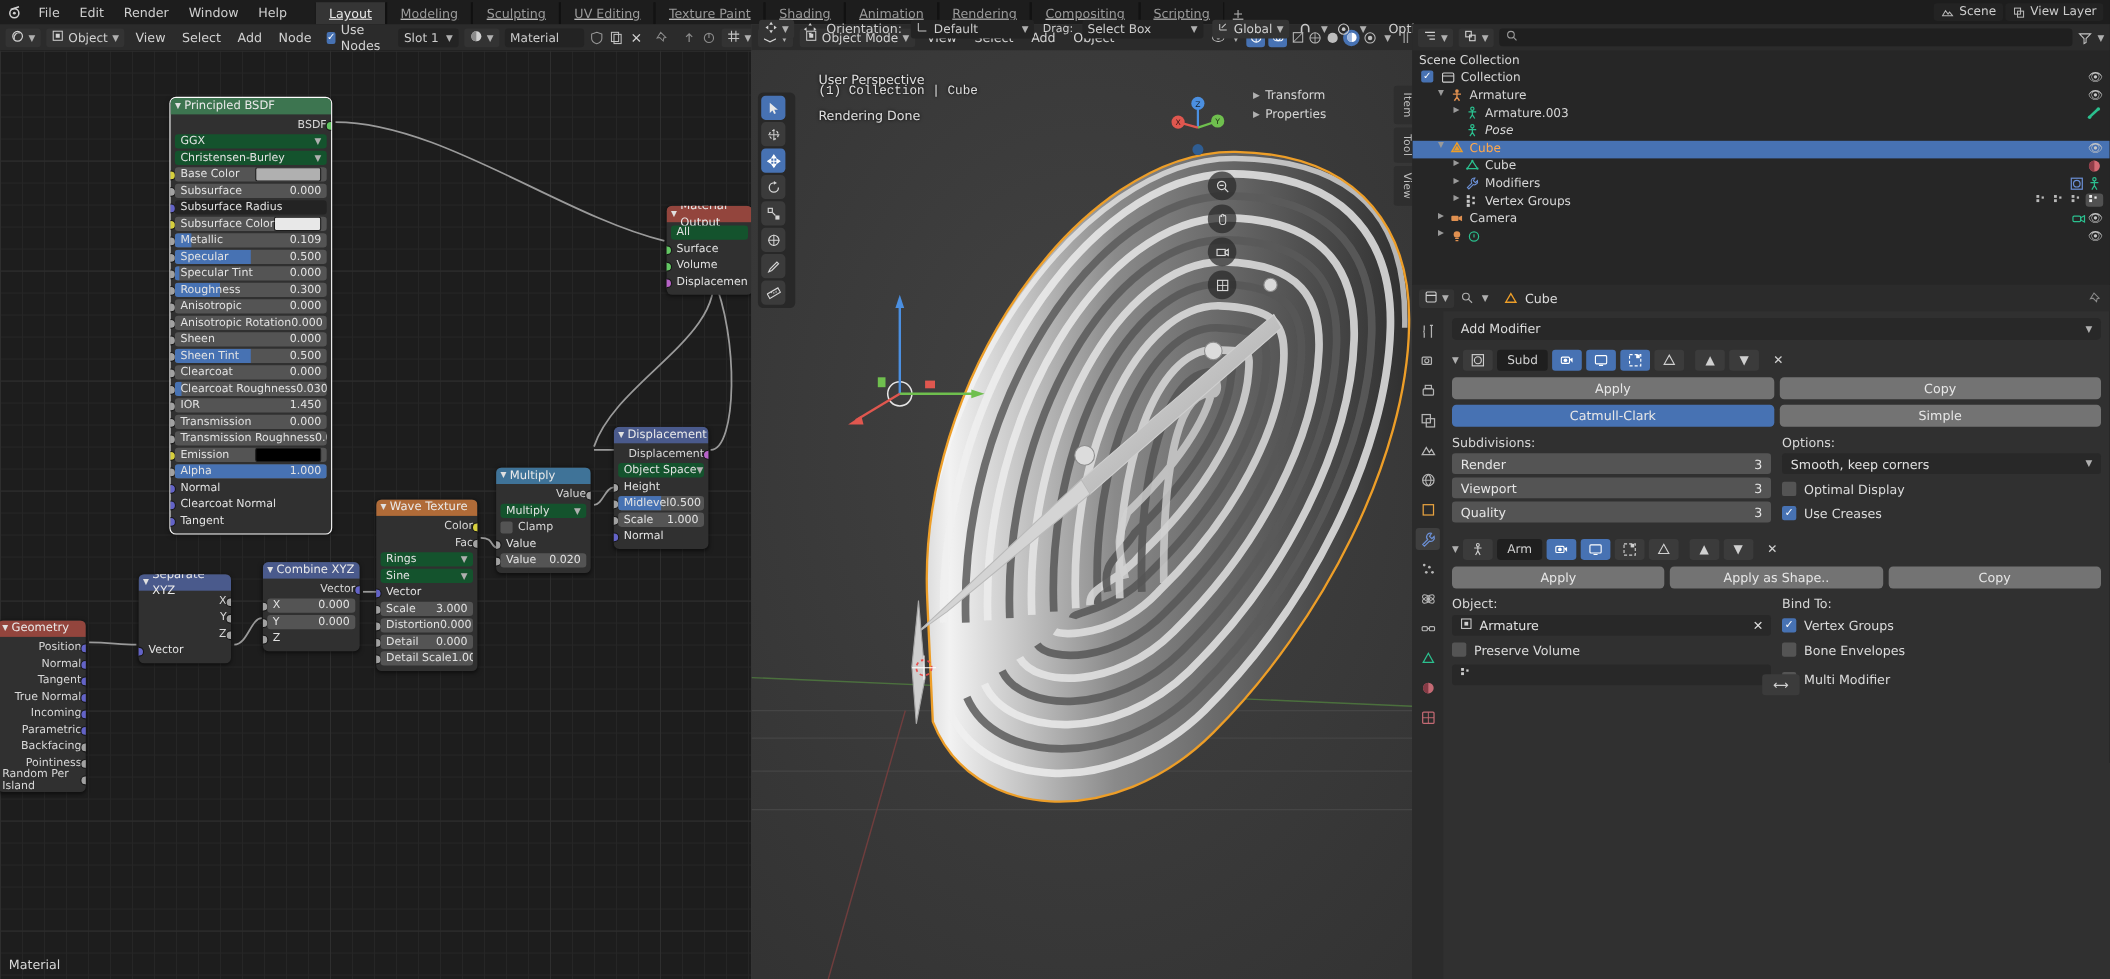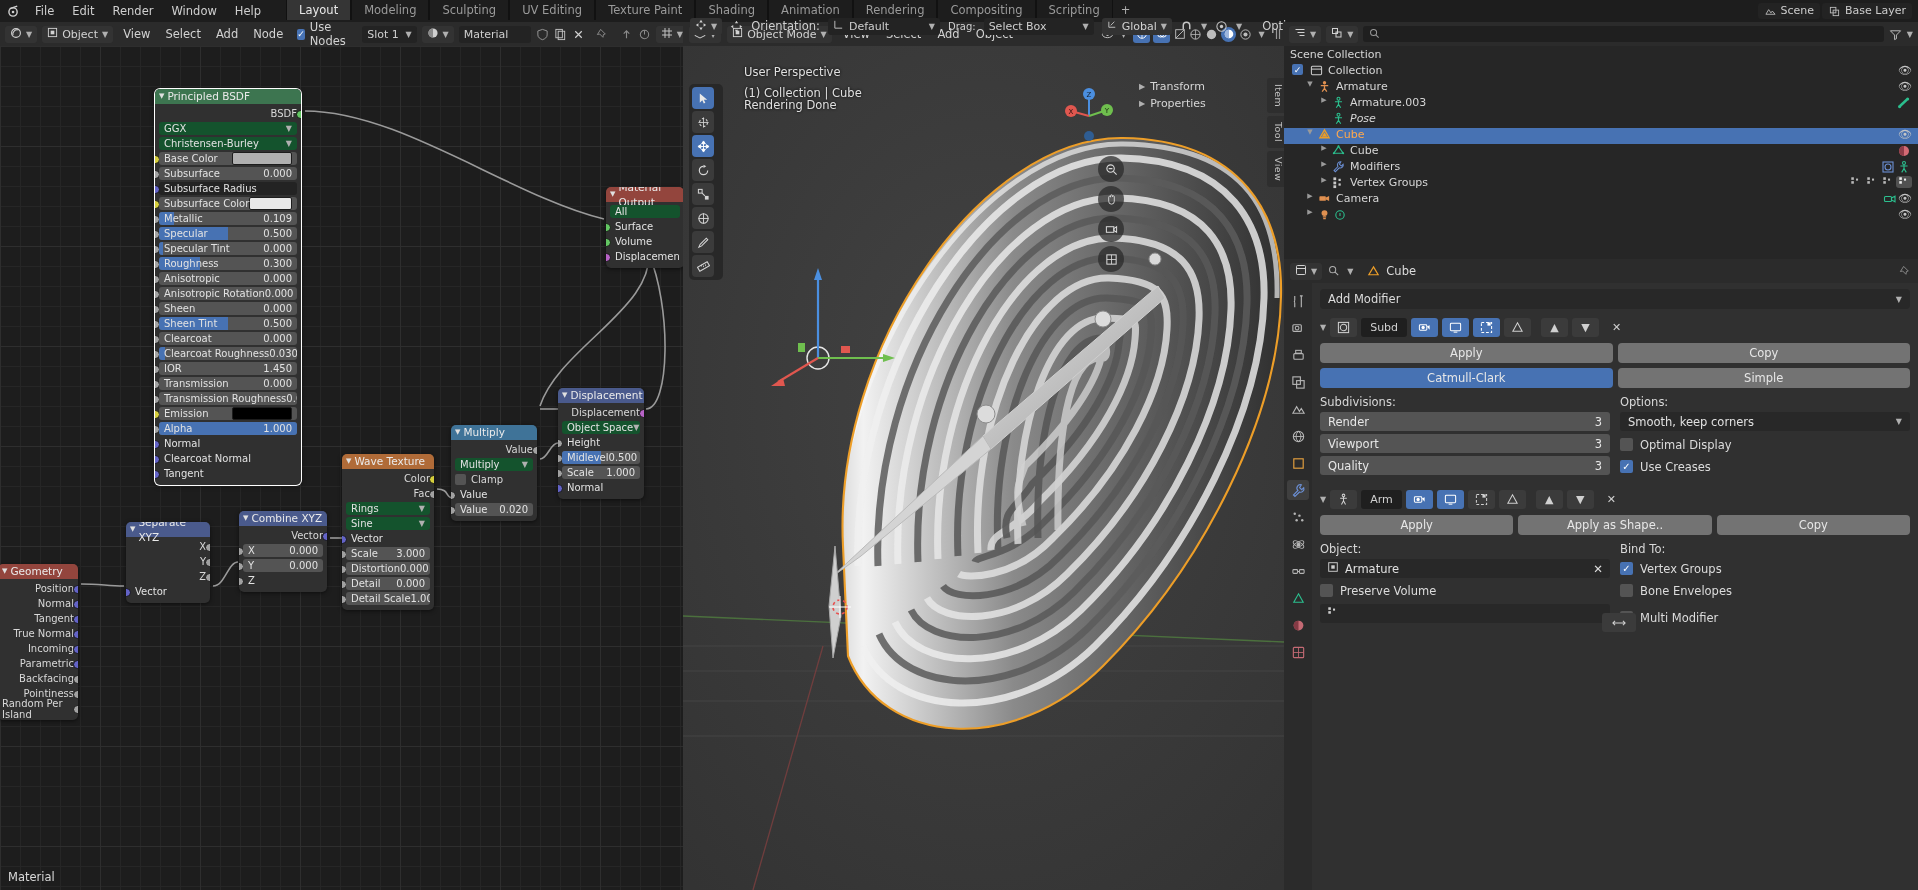--- a/index.html
+++ b/index.html
@@ -3,21 +3,21 @@
 <meta charset="utf-8">
 <style>
   html,body{margin:0;padding:0;background:#1d1d1d;}
   body{width:1918px;height:890px;overflow:hidden;font-family:"DejaVu Sans",sans-serif;font-size:11px;color:#e5e5e5;-webkit-font-smoothing:antialiased;}
   #app{position:relative;width:1532px;height:890px;padding-left:35px;}
   .abs{position:absolute;}
   
   #topbar{left:0;top:0;width:1918px;height:22px;background:#1d1d1d;display:flex;align-items:center;}
   .blender-logo{width:26px;height:22px;display:flex;align-items:center;justify-content:center;color:#d0d0d0;}
   .menu-item{padding:0 9px;height:22px;line-height:22px;color:#cfcfcf;font-size:11.5px;}
-  .wstabs{display:flex;align-items:flex-start;height:22px;margin-left:16px;}
+  .wstabs{display:flex;align-items:flex-end;height:22px;margin-left:16px;text-decoration:underline;}
   .wstab{padding:0 12px;height:20px;line-height:20px;color:#9a9a9a;font-size:11.5px;border-left:1px solid #111;border-right:1px solid #111;}
   .wstab.active{background:#353535;color:#e8e8e8;}
   .wstab.plus{color:#b0b0b0;padding:0 8px;border:none;}
   #scene-field{right:0;top:0;height:22px;display:flex;align-items:center;gap:2px;padding-right:6px;}
   .topfield{background:#232323;border-radius:3px;height:16px;line-height:16px;padding:0 6px;color:#ccc;font-size:11px;display:flex;align-items:center;gap:4px;}
   .tiny-ico{width:13px;height:13px;display:inline-flex;align-items:center;justify-content:center;color:#b9b9b9;}
   
   #nodehdr{left:0;top:22px;width:683px;height:24px;background:#2b2b2b;display:flex;align-items:center;gap:5px;padding-left:5px;}
   .hdr-btn{background:#333;border-radius:3px;height:17px;display:flex;align-items:center;padding:0 5px;gap:4px;color:#d2d2d2;font-size:11px;}
   .hdr-txt{color:#d2d2d2;font-size:11.5px;padding:0 5px;}
@@ -145,21 +145,21 @@
         </span>
         <span>Scene</span>
       </div>
       <div class="topfield">
         <span class="tiny-ico">
           <svg width="11" height="11" viewBox="0 0 12 12">
               <rect x="1.5" y="1.5" width="6" height="6" fill="none" stroke="#b9b9b9" stroke-width="1"></rect>
               <rect x="4.5" y="4.5" width="6" height="6" fill="none" stroke="#b9b9b9" stroke-width="1"></rect>
             </svg>
         </span>
-        <span>Base Layer</span>
+        <span>View Layer</span>
       </div>
     </div>
   </div>
 
   <div class="abs" id="nodehdr">
     <div class="hdr-btn">
       <span>
         <svg width="12" height="12" viewBox="0 0 12 12">
             <circle cx="6" cy="6" r="4.4" fill="none" stroke="#d2d2d2" stroke-width="1.1"></circle>
             <path d="M3 8.5 A4.4 4.4 0 0 1 8.5 3" fill="none" stroke="#d2d2d2" stroke-width="1.1"></path>
@@ -898,21 +898,21 @@
           <line x1="135" y1="312" x2="205" y2="312" stroke="#6fbf4e" stroke-width="2.2"></line>
           <polygon points="212,312 200,308 200,316" fill="#6fbf4e"></polygon>
           <line x1="135" y1="312" x2="95" y2="336" stroke="#e0574f" stroke-width="2.2"></line>
           <polygon points="88,340 100,332 102,340" fill="#e0574f"></polygon>
           <rect x="115" y="297" width="7" height="9" fill="#6fbf4e"></rect>
           <rect x="158" y="300" width="9" height="7" fill="#e0574f"></rect>
         </g>
       </svg>
 
       <div class="vptext" style="left:61px;top:19px;">User Perspective</div>
-      <div class="vptext" style="left:61px;top:40px;">(1) Collection | Cube</div>
+      <div class="vptext" style="left:61px;top:30px;font-family:Liberation Mono, monospace;">(1) Collection | Cube</div>
       <div class="vptext" style="left:61px;top:52px;">Rendering Done</div>
 
       <div id="vptoolbar">
         <div class="tool act">
             <svg width="13" height="13" viewBox="0 0 14 14">
               <path d="M3 1.5 L3 11.5 L5.7 9 L7.3 12.5 L9 11.7 L7.4 8.3 L11 8.3 Z" fill="#e8e8e8"></path>
             </svg>
           </div>
         <div class="tool">
             <svg width="13" height="13" viewBox="0 0 14 14">

